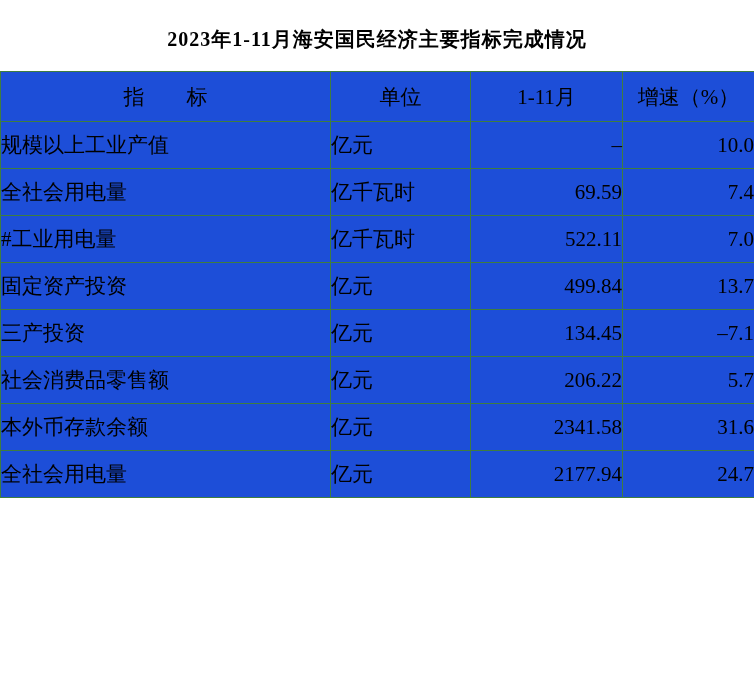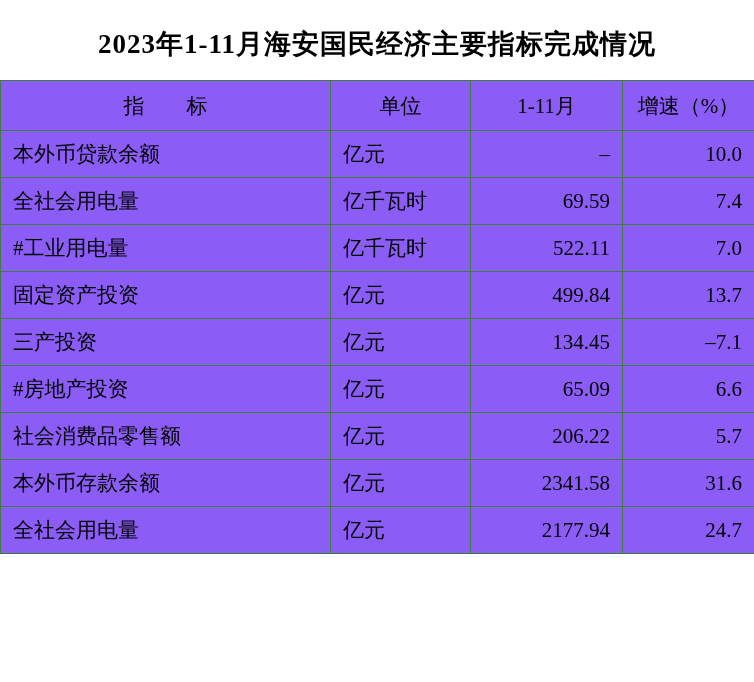--- a/index.html
+++ b/index.html
@@ -16,43 +16,43 @@
   }
   .page {
     width: 754px;
     height: 682px;
     position: relative;
     background: #ffffff;
     box-sizing: border-box;
   }
   .title {
     text-align: center;
-    font-size: 27px;
+    font-size: 20px;
     font-weight: bold;
     letter-spacing: 1px;
     padding-top: 26px;
     padding-bottom: 18px;
     font-family: "Liberation Serif", "DejaVu Serif", serif;
     color: #000000;
   }
   table.data {
     border-collapse: collapse;
     width: 754px;
     table-layout: fixed;
   }
   table.data td, table.data th {
     border: 1px solid #3f7d3f;
     height: 47px;
-    padding: 0 12px;
+    padding: 0 0;
     font-size: 21px;
     font-weight: normal;
     font-family: "Liberation Serif", "DejaVu Serif", serif;
     box-sizing: border-box;
     vertical-align: middle;
-    background: #8b5cf6;
+    background: #1d4ed8;
   }
   table.data tr.head td {
     text-align: center;
     height: 50px;
   }
   .col-name { width: 330px; }
   .col-unit { width: 140px; }
   .col-val  { width: 152px; }
   .col-rate { width: 132px; }
 
@@ -84,21 +84,21 @@
     </colgroup>
     <tbody>
       <tr class="head">
         <td>指　　标</td>
         <td>单位</td>
         <td>1-11月</td>
         <td>增速（%）</td>
       </tr>
 
       <tr>
-        <td class="name">本外币贷款余额</td>
+        <td class="name">规模以上工业产值</td>
         <td class="unit">亿元</td>
         <td class="val">–</td>
         <td class="rate">10.0</td>
       </tr>
 
 
       <tr>
         <td class="name">全社会用电量</td>
         <td class="unit">亿千瓦时</td>
         <td class="val">69.59</td>
@@ -120,26 +120,20 @@
       </tr>
 
 
       <tr>
         <td class="name indent1">三产投资</td>
         <td class="unit">亿元</td>
         <td class="val">134.45</td>
         <td class="rate">–7.1</td>
       </tr>
 
-      <tr>
-        <td class="name indent2">#房地产投资</td>
-        <td class="unit">亿元</td>
-        <td class="val">65.09</td>
-        <td class="rate">6.6</td>
-      </tr>
 
       <tr>
         <td class="name">社会消费品零售额</td>
         <td class="unit">亿元</td>
         <td class="val">206.22</td>
         <td class="rate">5.7</td>
       </tr>
 
       <tr>
         <td class="name">本外币存款余额</td>

